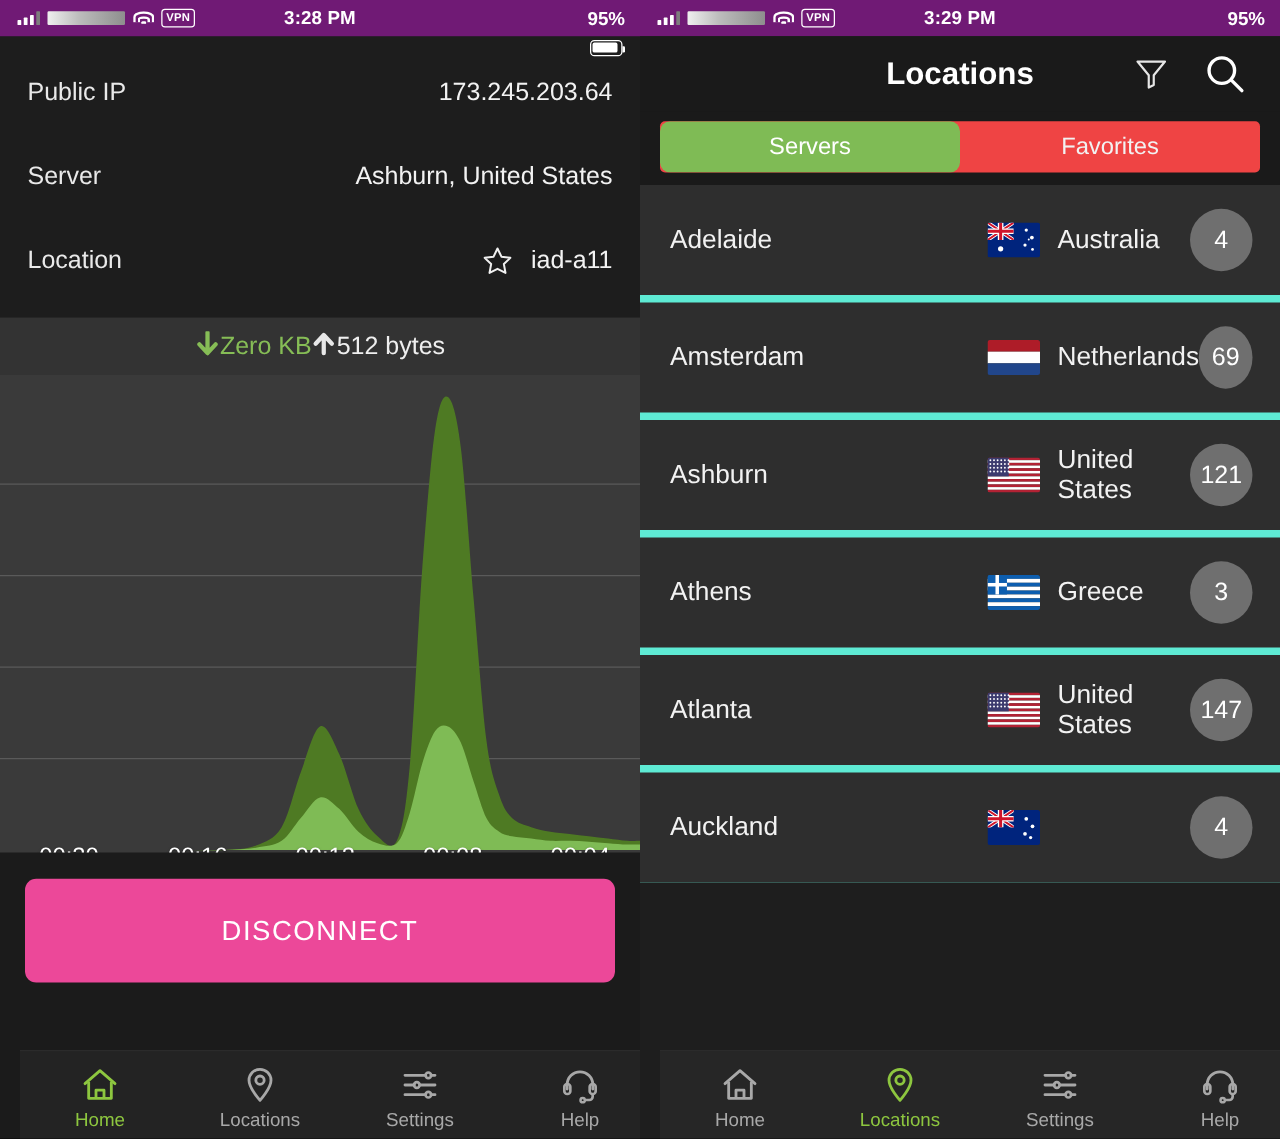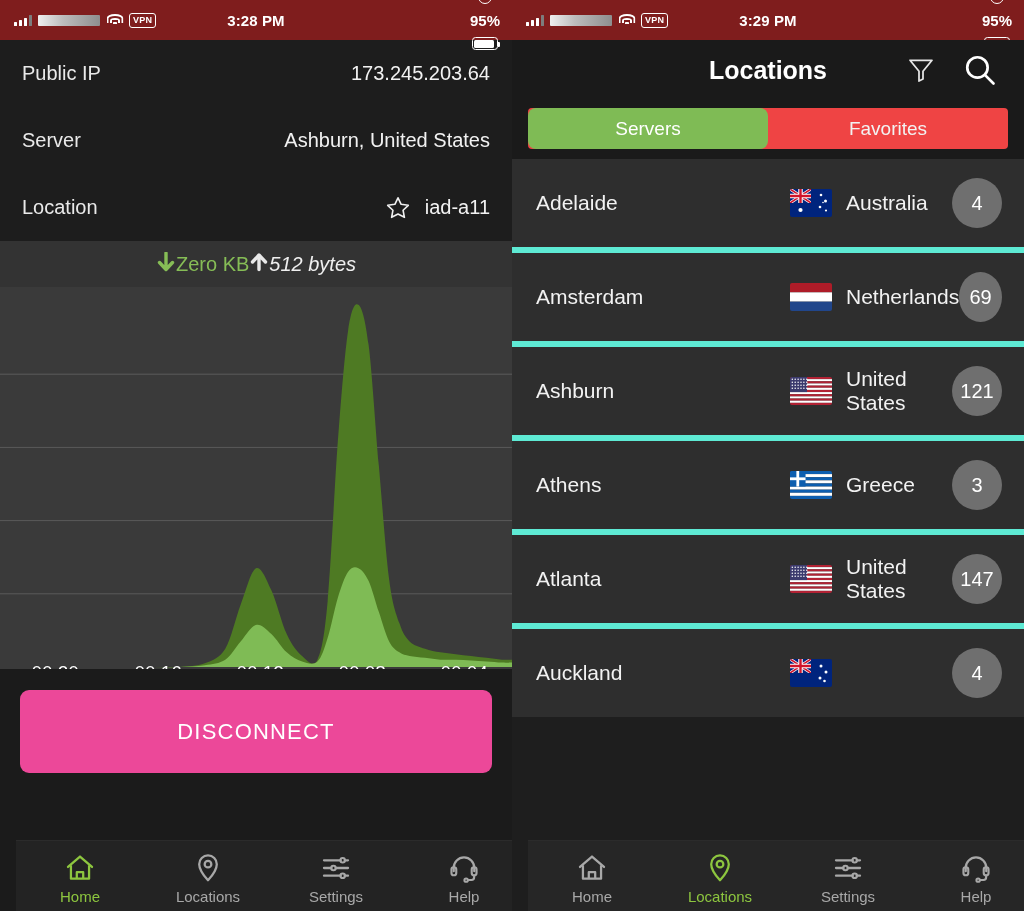--- a/index.html
+++ b/index.html
@@ -9,21 +9,21 @@
     -webkit-font-smoothing:antialiased;
     display:flex;
     overflow:hidden;
   }
   .panel { width:512px; height:911px; position:relative; background:#1c1c1c; overflow:hidden; }
   .panel.left  { background:#1b1b1b; }
   .panel.right { background:#1e1e1e; }
 
   
   .statusbar {
-    height:40px; background:#7f1d1d; color:#fff;
+    height:29px; background:#701a75; color:#fff;
     display:flex; align-items:center; position:relative;
     font-size:15px; font-weight:600;
   }
   .sb-left { display:flex; align-items:center; gap:6px; padding-left:14px; }
   .sb-center { position:absolute; left:0; right:0; text-align:center; font-size:15px; letter-spacing:.1px; }
   .sb-right { display:flex; align-items:center; gap:8px; margin-left:auto; padding-right:12px;flex-direction:column; }
   .bars { display:flex; align-items:flex-end; gap:2px; height:11px; }
   .bars i { display:block; width:3px; background:#fff; border-radius:.5px; }
   .bars i:nth-child(1){height:4px}
   .bars i:nth-child(2){height:6px}
@@ -39,32 +39,32 @@
   .vpnbadge { border:1.5px solid #fff; border-radius:3px; font-size:9px; font-weight:700;
               padding:0px 3px 1px; line-height:12px; letter-spacing:.2px; }
   .lockicon { width:14px; height:14px; border:1.5px solid #fff; border-radius:50%; position:relative; }
   .lockicon:after { content:""; position:absolute; left:50%; top:2px; width:1.5px; height:5px; background:#fff;
                     transform-origin:bottom center; transform:translateX(-50%) rotate(35deg); }
   .battery { width:26px; height:13px; border:1.5px solid #fff; border-radius:3.5px; position:relative; padding:1.5px; }
   .battery i { display:block; height:100%; width:95%; background:#fff; border-radius:1.5px; }
   .battery:after { content:""; position:absolute; right:-3.5px; top:4px; width:2px; height:5px; background:#fff; border-radius:0 1px 1px 0; }
 
   
-  .info-area { background:#1d1d1d; padding:0 22px; }
+  .info-area { background:#1d1d1d; padding:12px 22px; }
   .info-row { display:flex; align-items:center; justify-content:space-between; height:67px; }
   .info-label { color:#e9e9e9; font-size:20px; font-weight:400; }
   .info-value { color:#f2f2f2; font-size:20px; font-weight:400; display:flex; align-items:center; gap:14px; }
   .star-icon { width:26px; height:26px; display:block; }
 
   .traffic-bar {
     height:46px; background:#333333; display:flex; align-items:center; justify-content:center;
     font-size:20px;
   }
   .traffic-bar .down-val { color:#86bd56; }
-  .traffic-bar .up-val { color:#efefef;font-style:italic; }
+  .traffic-bar .up-val { color:#efefef; }
   .arrow { width:20px; height:24px; display:block; }
 
   .chart-wrap { position:relative; height:382px; background:#3a3a3a; overflow:hidden; }
   .chart-wrap svg { display:block; width:512px; height:382px; }
   .xaxis {
     position:absolute; left:0; right:0; bottom:7px; display:flex;
     pointer-events:none;
   }
   .xaxis span {
     position:absolute; color:#fff; font-size:19px; font-weight:400;

